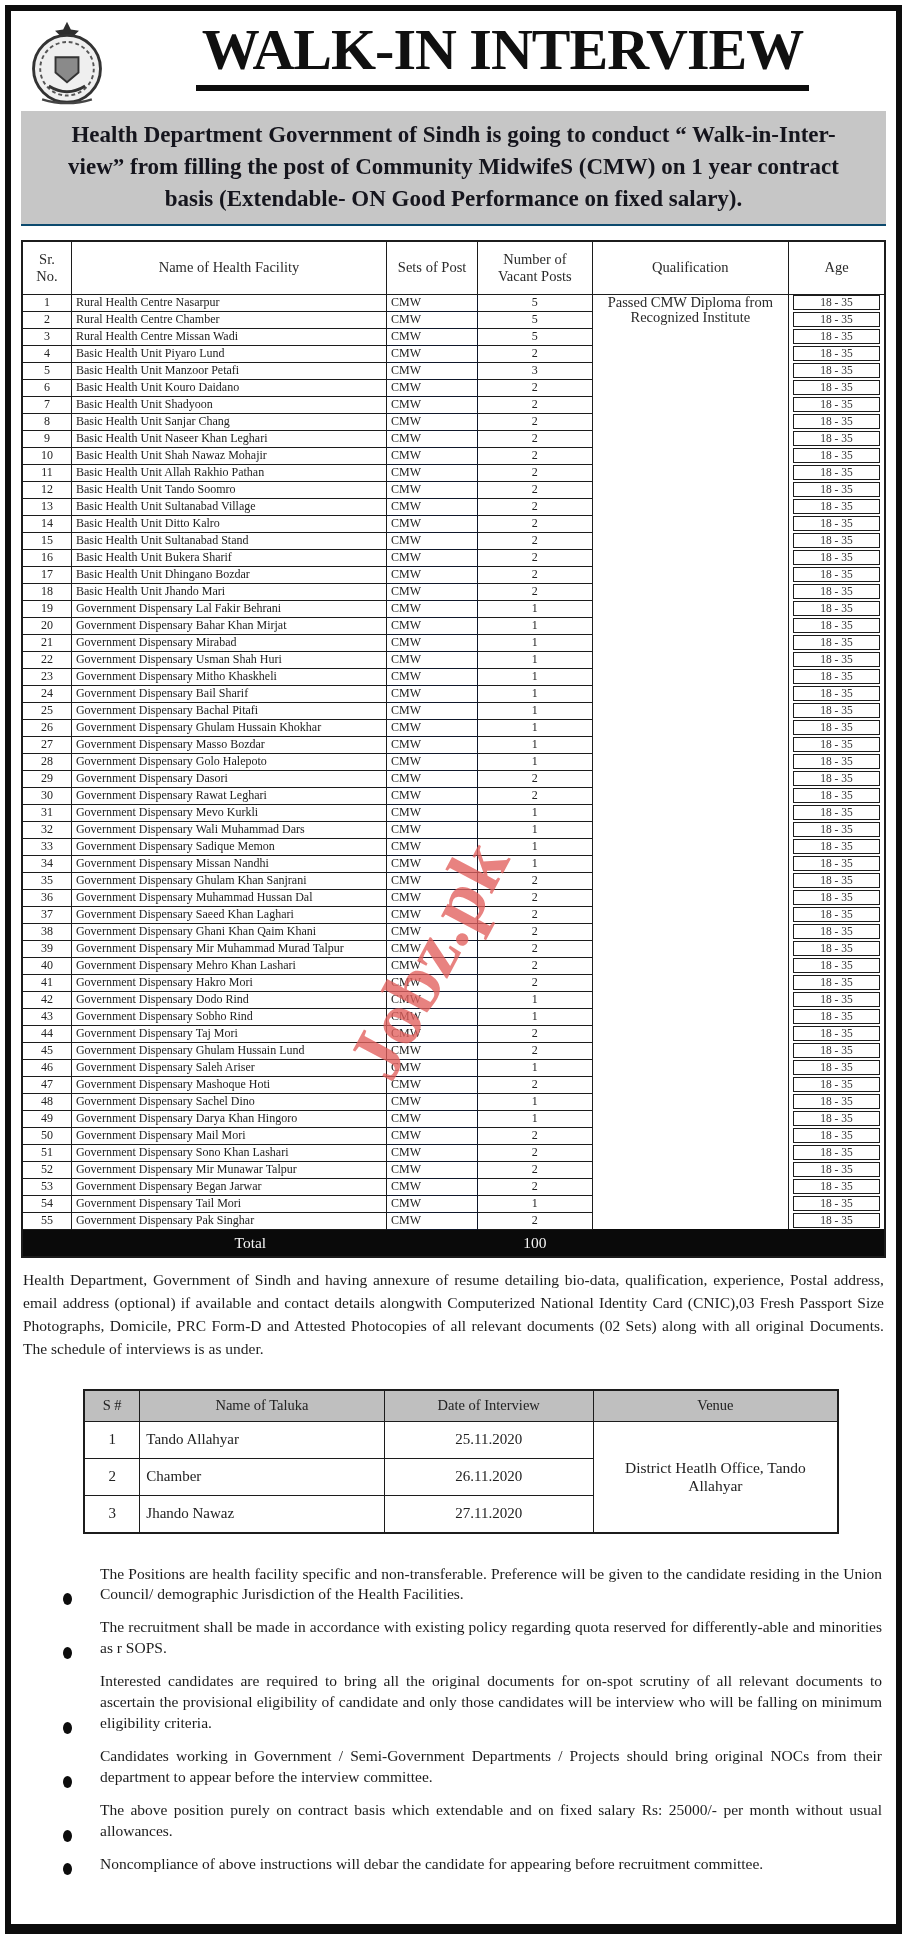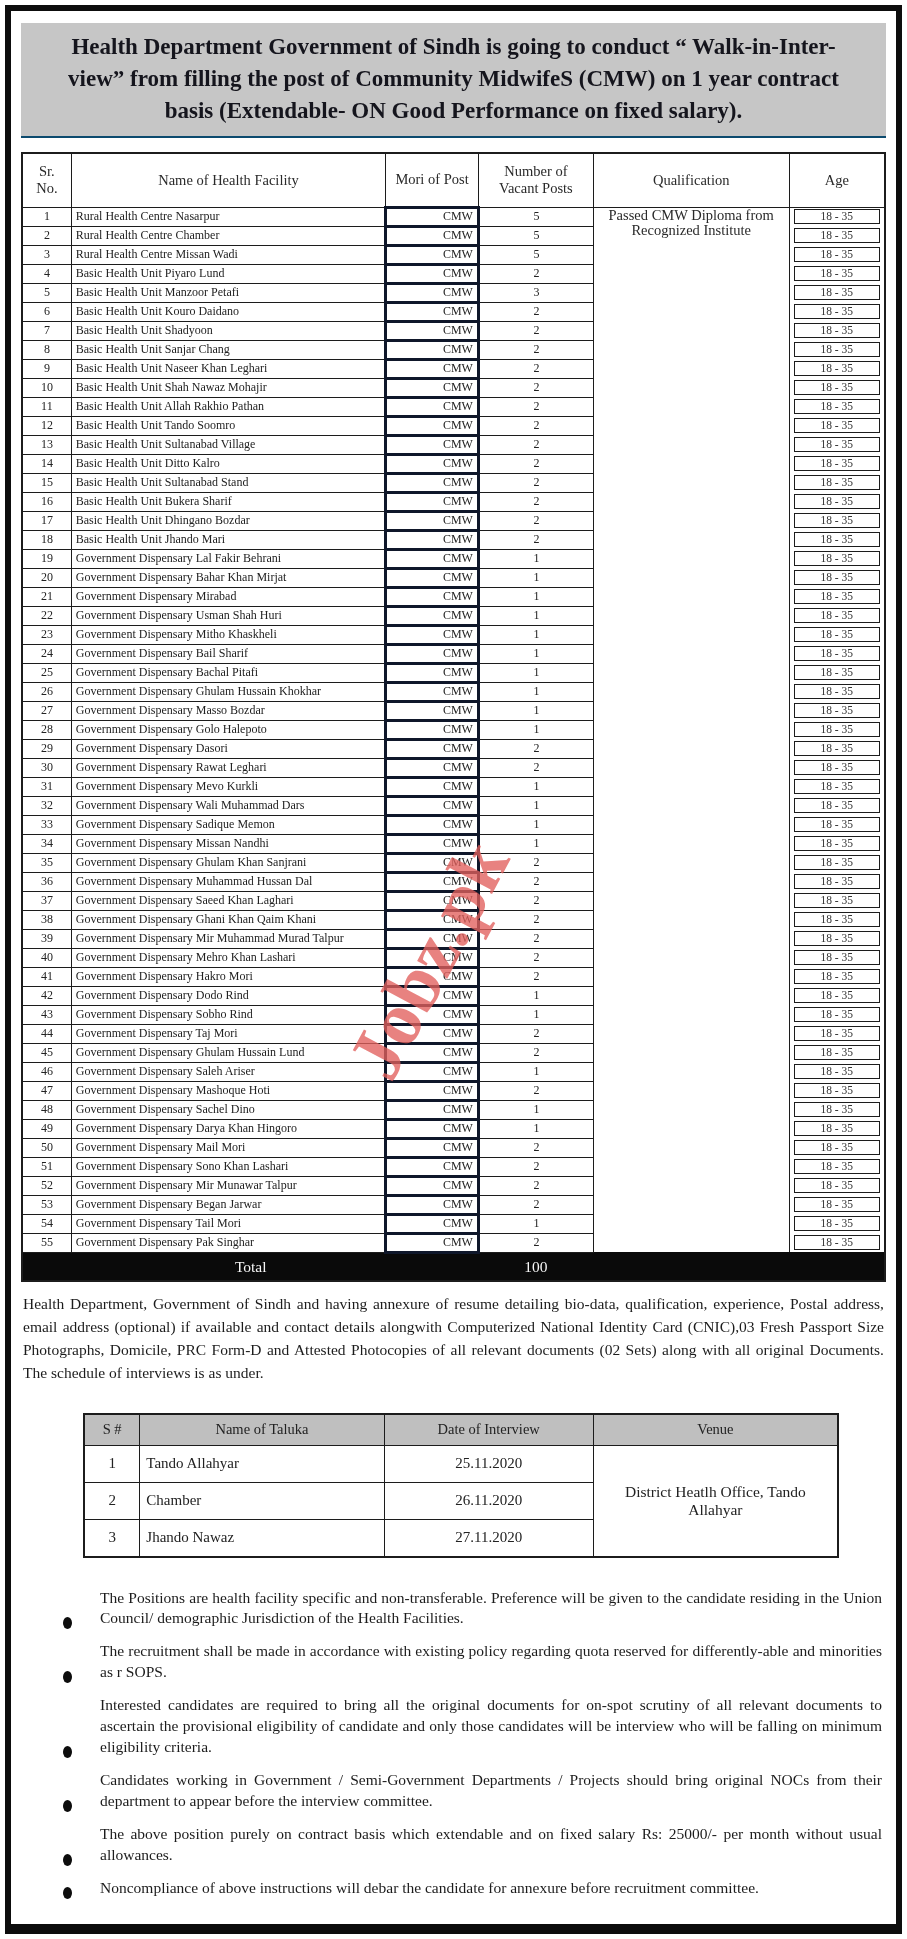--- a/index.html
+++ b/index.html
@@ -33,21 +33,21 @@
     border:2px solid #1c1c1c;font-size:12px;color:#222;
   }
   table.vacancy th{
     border:1px solid #1c1c1c;font-weight:normal;font-size:14.5px;
     height:48px;vertical-align:middle;text-align:center;white-space:pre-line;
     padding:2px 4px;color:#2a2a2a;
   }
   table.vacancy td{height:16px;padding:0 4px;line-height:15px;}
   td.sr{width:42px;text-align:center;border:1px solid #1c1c1c;}
   td.fac{width:334px;text-align:left;border:1px solid #1c1c1c;padding-left:7px;}
-  td.post{width:88px;text-align:right;border:3px solid #0f172a;}
+  td.post{width:88px;text-align:left;border:1px solid #0f172a;}
   td.vac{width:112px;text-align:center;border:1px solid #1c1c1c;}
   td.qual{
     width:200px;border-left:1px solid #1c1c1c;border-right:1px solid #1c1c1c;
     vertical-align:top;text-align:center;font-size:14.5px;line-height:1.65;
     white-space:pre-line;padding-top:7px;color:#2a2a2a;
   }
   td.agecell{width:94px;border:none;padding:1px 5px;}
   .agebox{
     border:1px solid #1c1c1c;text-align:center;font-size:11.5px;
     line-height:13px;color:#333;
@@ -92,32 +92,45 @@
     transform-origin:0 0;font-size:76px;font-weight:bold;opacity:.78;
     font-family:"Liberation Serif",serif;pointer-events:none;white-space:nowrap;
   }
 </style>
 </head>
 <body>
 
 <div class="page">
   <div class="frame">
 
+    <div class="header">
+      <svg class="logo" viewBox="0 0 92 92">
+        <path d="M46 3 l4 8 8.5 1.2 -6.2 6 1.5 8.5 -7.8 -4.4 -7.8 4.4 1.5 -8.5 -6.2 -6 8.5 -1.2 z" fill="#2e2e2e"></path>
+        <circle cx="46" cy="52" r="35" fill="#efefef" stroke="#333" stroke-width="3"></circle>
+        <circle cx="46" cy="52" r="28" fill="none" stroke="#555" stroke-width="2" stroke-dasharray="4 3"></circle>
+        <path d="M34 40 h24 v16 l-12 10 -12 -10 z" fill="#8a8a8a" stroke="#333" stroke-width="2"></path>
+        <path d="M27 70 q19 12 38 0" stroke="#333" stroke-width="3" fill="none"></path>
+        <path d="M20 84 q26 8 52 0" stroke="#444" stroke-width="2.5" fill="none"></path>
+      </svg>
+      <div class="title-wrap">
+        <span class="title">WALK-IN INTERVIEW</span>
+      </div>
+    </div>
 
     <div class="banner">Health Department Government of Sindh is going to conduct “ Walk-in-Inter-
 view” from filling the post of Community MidwifeS (CMW) on 1 year contract
 basis (Extendable- ON Good Performance on fixed salary).</div>
 
     <table class="vacancy">
       <thead>
         <tr>
           <th>Sr.
 No.</th>
           <th>Name of Health Facility</th>
-          <th>Mori of Post</th>
+          <th>Sets of Post</th>
           <th>Number of
 Vacant Posts</th>
           <th>Qualification</th>
           <th>Age</th>
         </tr>
       </thead>
       <tbody>
           <tr>
             <td class="sr">1</td>
             <td class="fac">Rural Health Centre Nasarpur</td>
@@ -672,20 +685,20 @@
         <li>
           <span class="dot"></span>
           <span class="btext">Candidates working in Government / Semi-Government Departments / Projects should bring original NOCs from their department to appear before the interview committee.</span>
         </li>
         <li>
           <span class="dot"></span>
           <span class="btext">The above position purely on contract basis which extendable and on fixed salary Rs: 25000/- per month without usual allowances.</span>
         </li>
         <li>
           <span class="dot"></span>
-          <span class="btext">Noncompliance of above instructions will debar the candidate for annexure before recruitment committee.</span>
+          <span class="btext">Noncompliance of above instructions will debar the candidate for appearing before recruitment committee.</span>
         </li>
       </ul>
 
   </div>
 
   <div class="watermark" style="color: rgb(226, 96, 93);">Jobz.pk</div>
 </div>
 
 </body></html>

